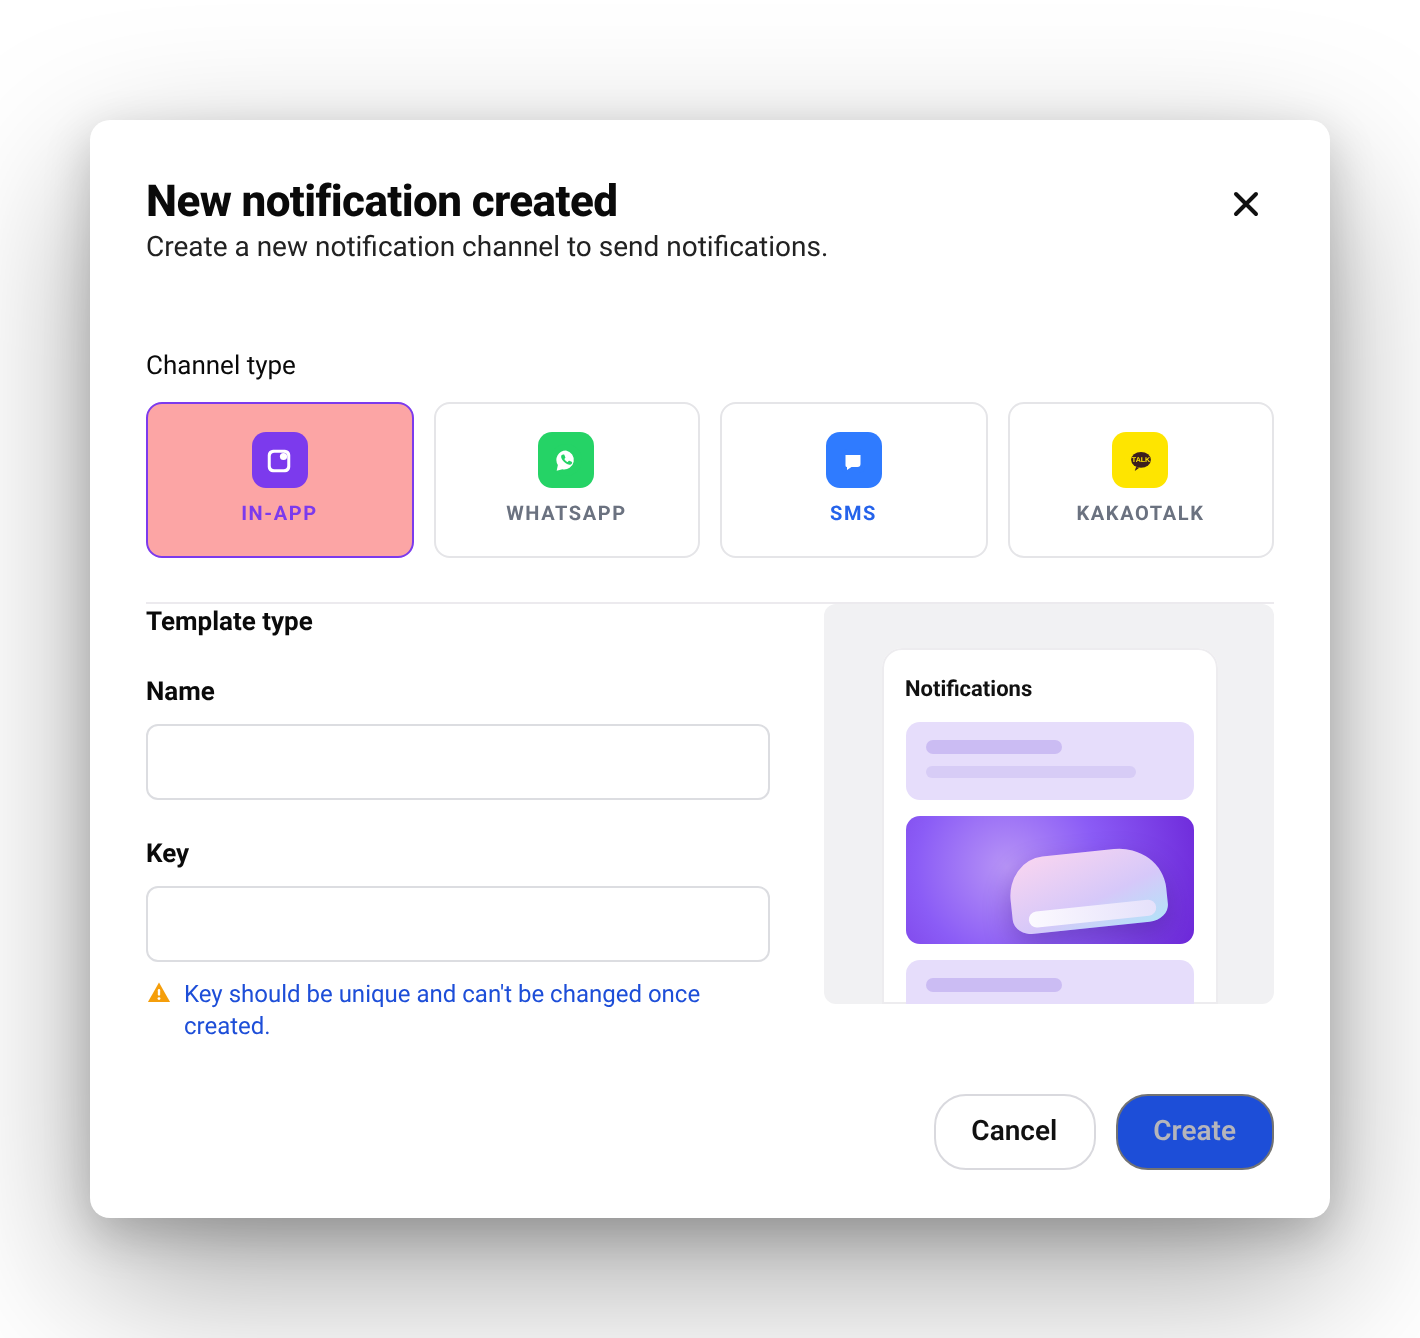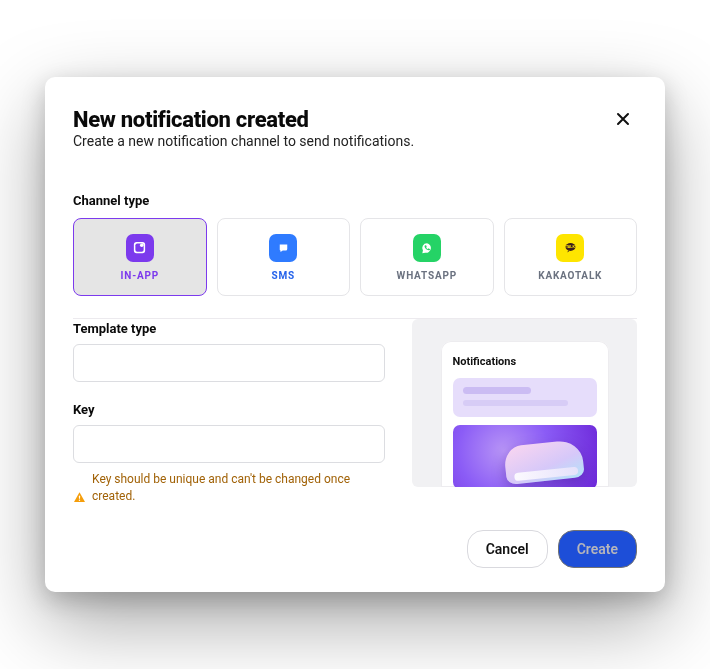--- a/index.html
+++ b/index.html
@@ -42,21 +42,21 @@
     cursor: pointer;
     color: #111;
   }
   .modal-desc {
     font-size: 14px;
     color: #222;
   }
   .section-label {
     margin-top: 44px;
     font-size: 13px;
-    font-weight: 700;
+    font-weight: 400;
     color: #0a0a0a;
   }
   .channel-row {
     margin-top: 10px;
     display: grid;
     grid-template-columns: repeat(4, 1fr);
     gap: 10px;
   }
   .channel-card {
     border: 1px solid #e5e5e8;
@@ -65,21 +65,21 @@
     display: flex;
     flex-direction: column;
     align-items: center;
     justify-content: center;
     gap: 8px;
     cursor: pointer;
     background: #fff;
   }
   .channel-card.selected {
     border: 1.5px solid #7c3aed;
-    background: #e5e5e5;
+    background: #fca5a5;
   }
   .channel-card .icon-wrap {
     width: 28px; height: 28px;
     border-radius: 7px;
     display: flex; align-items: center; justify-content: center;
   }
   .channel-card .label {
     font-size: 10px;
     font-weight: 700;
     letter-spacing: 0.8px;
@@ -96,21 +96,21 @@
   .lower {
     display: flex;
     gap: 27px;
   }
   .form-col { flex: 1; min-width: 0; }
   .preview-col {
     width: 225px;
     background: #f1f1f3;
     border-radius: 6px;
     padding-top: 22px;
-    height: 168px;
+    height: 200px;
     overflow: hidden;
     display: flex;
     justify-content: center;
   }
   .field-label {
     font-size: 13px;
     font-weight: 700;
     color: #0a0a0a;
     margin-top: 2px;
   }
@@ -153,25 +153,25 @@
     height: 38px;
     border: 1px solid #dcdde1;
     border-radius: 6px;
     padding: 0 10px;
     font-size: 14px;
     outline: none;
   }
   .hint-row {
     margin-top: 8px;
     display: flex;
-    align-items: flex-end;
+    align-items: flex-start;
     gap: 6px;
     font-size: 12px;
     line-height: 1.35;
-    color: #a16207;
+    color: #1d4ed8;
   }
   .hint-icon {
     flex: 0 0 auto;
     margin-top: 1px;
   }
 
   
   .phone {
     width: 168px;
     background: #fff;
@@ -274,39 +274,39 @@
           <svg width="15" height="15" viewBox="0 0 20 20" fill="none">
             <rect x="3" y="3" width="14" height="14" rx="3" fill="#fff" opacity="0.0"></rect>
             <rect x="2.5" y="2.5" width="15" height="15" rx="3.5" fill="#fff"></rect>
             <rect x="4.5" y="4.5" width="11" height="11" rx="2.5" fill="#7c3aed"></rect>
             <circle cx="13" cy="7" r="2.4" fill="#fff"></circle>
           </svg>
         </div>
         <span class="label">IN-APP</span>
       </div>
 
-      <div class="channel-card sms">
-        <div class="icon-wrap" style="background:#2f7bff">
-          <svg width="15" height="15" viewBox="0 0 20 20" fill="none">
-            <rect x="2" y="2" width="16" height="16" rx="4" fill="#2f7bff"></rect>
-            <path d="M5 6h10v6a2 2 0 0 1-2 2H9l-3 2v-2a1 1 0 0 1-1-1V6z" fill="#fff"></path>
-          </svg>
-        </div>
-        <span class="label">SMS</span>
-      </div>
-
       <div class="channel-card">
         <div class="icon-wrap" style="background:#25D366">
           <svg width="16" height="16" viewBox="0 0 24 24" fill="none">
             <circle cx="12" cy="12" r="12" fill="#25D366"></circle>
             <path d="M12 4.8a7.2 7.2 0 0 0-6.1 11L5 20l4.3-1a7.2 7.2 0 1 0 2.7-14.2z" fill="#fff"></path>
             <path d="M9.2 8.3c.2-.4.4-.4.6-.4h.5c.2 0 .4 0 .5.4l.7 1.7c.1.2 0 .4-.1.5l-.5.6c-.1.1-.1.3 0 .5.4.7 1.1 1.4 2 1.9.2.1.4.1.5-.1l.6-.7c.1-.2.4-.2.6-.1l1.6.8c.2.1.4.3.4.5 0 .3-.1 1-1 1.4-1 .4-2.3.2-4-1s-2.6-2.7-2.9-3.4c-.3-.7-.6-1.8.1-2.6z" fill="#25D366"></path>
           </svg>
         </div>
         <span class="label">WHATSAPP</span>
+      </div>
+
+      <div class="channel-card sms">
+        <div class="icon-wrap" style="background:#2f7bff">
+          <svg width="15" height="15" viewBox="0 0 20 20" fill="none">
+            <rect x="2" y="2" width="16" height="16" rx="4" fill="#2f7bff"></rect>
+            <path d="M5 6h10v6a2 2 0 0 1-2 2H9l-3 2v-2a1 1 0 0 1-1-1V6z" fill="#fff"></path>
+          </svg>
+        </div>
+        <span class="label">SMS</span>
       </div>
 
       <div class="channel-card">
         <div class="icon-wrap" style="background:#FEE500">
           <svg width="17" height="17" viewBox="0 0 24 24" fill="none">
             <circle cx="12" cy="12" r="12" fill="#FEE500"></circle>
             <ellipse cx="12" cy="11.2" rx="7" ry="5.6" fill="#3C1E1E"></ellipse>
             <path d="M8.5 16.2 7.6 19l3.2-2.3" fill="#3C1E1E"></path>
             <text x="12" y="13" text-anchor="middle" font-size="5" font-weight="700" fill="#FEE500" font-family="Arial">TALK</text>
           </svg>
@@ -314,20 +314,21 @@
         <span class="label">KAKAOTALK</span>
       </div>
     </div>
 
     <div class="divider"></div>
 
     <div class="lower">
       <div class="form-col">
         <div class="field-label">Template type</div>
 
+        <label class="input-label">Name</label>
         <input class="text-input" type="text" value="" style="">
 
         <label class="input-label">Key</label>
         <input class="text-input" type="text" value="" style="">
 
         <div class="hint-row">
           <svg class="hint-icon" width="13" height="13" viewBox="0 0 20 20">
             <path d="M10 2 L18.5 17 H1.5 Z" fill="#f59e0b"></path>
             <rect x="9.1" y="7" width="1.8" height="5" rx="0.9" fill="#fff"></rect>
             <circle cx="10" cy="14.3" r="1.1" fill="#fff"></circle>

